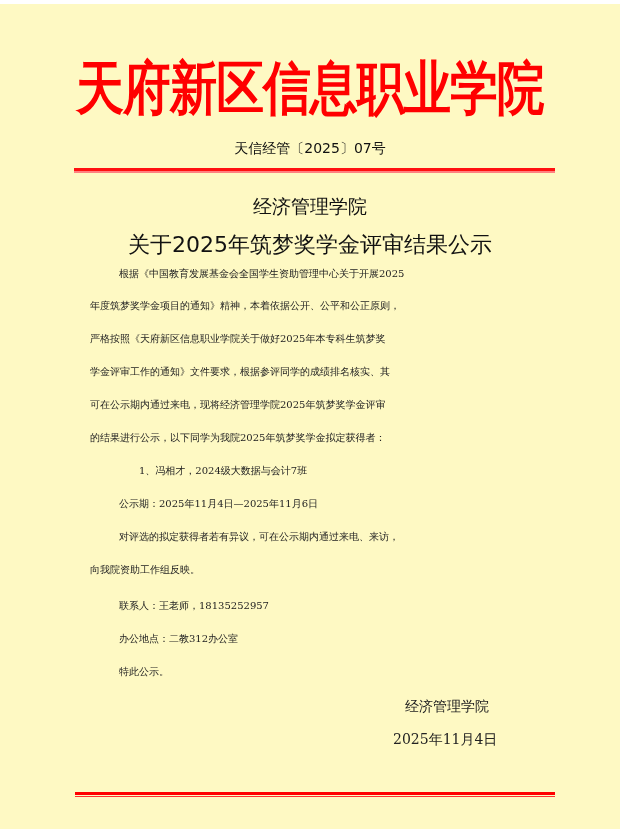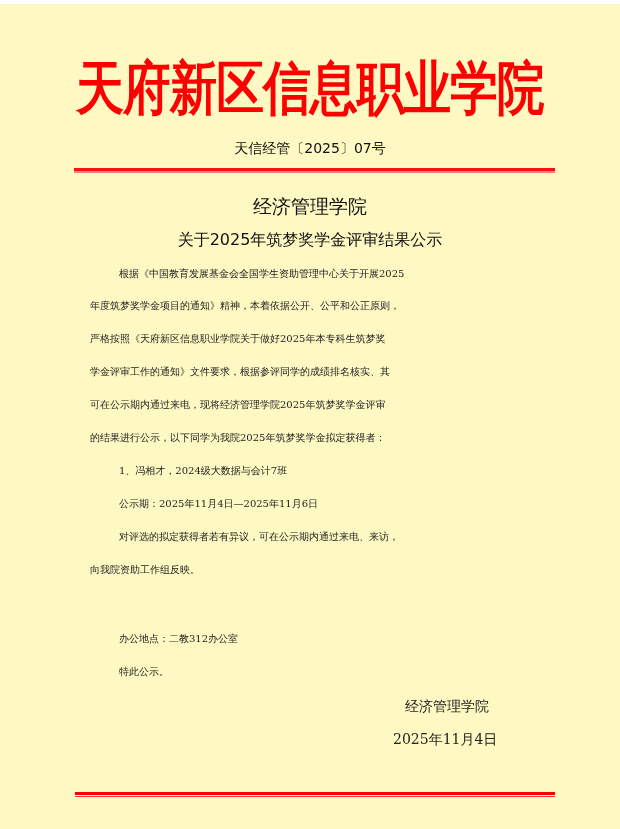--- a/index.html
+++ b/index.html
@@ -14,21 +14,21 @@
 
   .doc-number { position: absolute; left: 0; top: 136px; width: 620px; text-align: center;
       font-family: "DejaVu Sans", "Liberation Sans", sans-serif; font-size: 14px; color: #111; }
 
   .rule-top { position: absolute; left: 74px; top: 164px; width: 481px; height: 3px; background: #ff1010; }
   .rule-top-shadow { position: absolute; left: 74px; top: 167px; width: 481px; height: 2px; background: #ff8080; }
 
   .heading1 { position: absolute; left: 0; top: 190px; width: 620px; text-align: center;
       font-family: "DejaVu Sans", "Liberation Sans", sans-serif; font-size: 19px; color: #111; }
   .heading2 { position: absolute; left: 0; top: 226px; width: 620px; text-align: center;
-      font-family: "DejaVu Sans", "Liberation Sans", sans-serif; font-size: 16px; color: #111; }
+      font-family: "DejaVu Sans", "Liberation Sans", sans-serif; font-size: 22px; color: #111; }
 
   .body-line { position: absolute; font-size: 10px; line-height: 20px; color: #222; white-space: nowrap; }
   .indent { left: 119px; }
   .flush { left: 90px; }
 
   .signature { position: absolute; font-size: 14px; line-height: 20px; color: #222; white-space: nowrap; }
 
   .rule-bottom { position: absolute; left: 63px; top: 788px; width: 400px; height: 3px; background: #ff0000; }
   .rule-bottom-thin { position: absolute; left: 63px; top: 792px; width: 400px; height: 1px; background: #ff3030; }
 </style>
@@ -49,24 +49,25 @@
   <div class="heading1">经济管理学院</div>
   <div class="heading2">关于2025年筑梦奖学金评审结果公示</div>
 
   <div class="body-line indent" style="top:260px;">根据《中国教育发展基金会全国学生资助管理中心关于开展2025</div>
   <div class="body-line flush" style="top:292px;">年度筑梦奖学金项目的通知》精神，本着依据公开、公平和公正原则，</div>
   <div class="body-line flush" style="top:325px;">严格按照《天府新区信息职业学院关于做好2025年本专科生筑梦奖</div>
   <div class="body-line flush" style="top:358px;">学金评审工作的通知》文件要求，根据参评同学的成绩排名核实、其</div>
   <div class="body-line flush" style="top:391px;">可在公示期内通过来电，现将经济管理学院2025年筑梦奖学金评审</div>
   <div class="body-line flush" style="top:424px;">的结果进行公示，以下同学为我院2025年筑梦奖学金拟定获得者：</div>
 
-  <div class="body-line indent" style="top:457px;">1、冯相才，2024级大数据与会计7班</div>
+  <div class="body-line indent" style="top:457px;margin-left:20px;">1、冯相才，2024级大数据与会计7班</div>
   <div class="body-line indent" style="top:490px;">公示期：2025年11月4日—2025年11月6日</div>
   <div class="body-line indent" style="top:523px;">对评选的拟定获得者若有异议，可在公示期内通过来电、来访，</div>
   <div class="body-line flush" style="top:556px;">向我院资助工作组反映。</div>
+  <div class="body-line indent" style="top:592px;">联系人：王老师，18135252957</div>
   <div class="body-line indent" style="top:625px;">办公地点：二教312办公室</div>
   <div class="body-line indent" style="top:658px;">特此公示。</div>
 
   <div class="signature" style="left:405px; top:692px;">经济管理学院</div>
   <div class="signature" style="left:393px; top:725px;">2025年11月4日</div>
 
   <div class="rule-bottom" style="left:75px; width:480px;"></div>
   <div class="rule-bottom-thin" style="left:75px; width:480px;"></div>
 
 </div>

